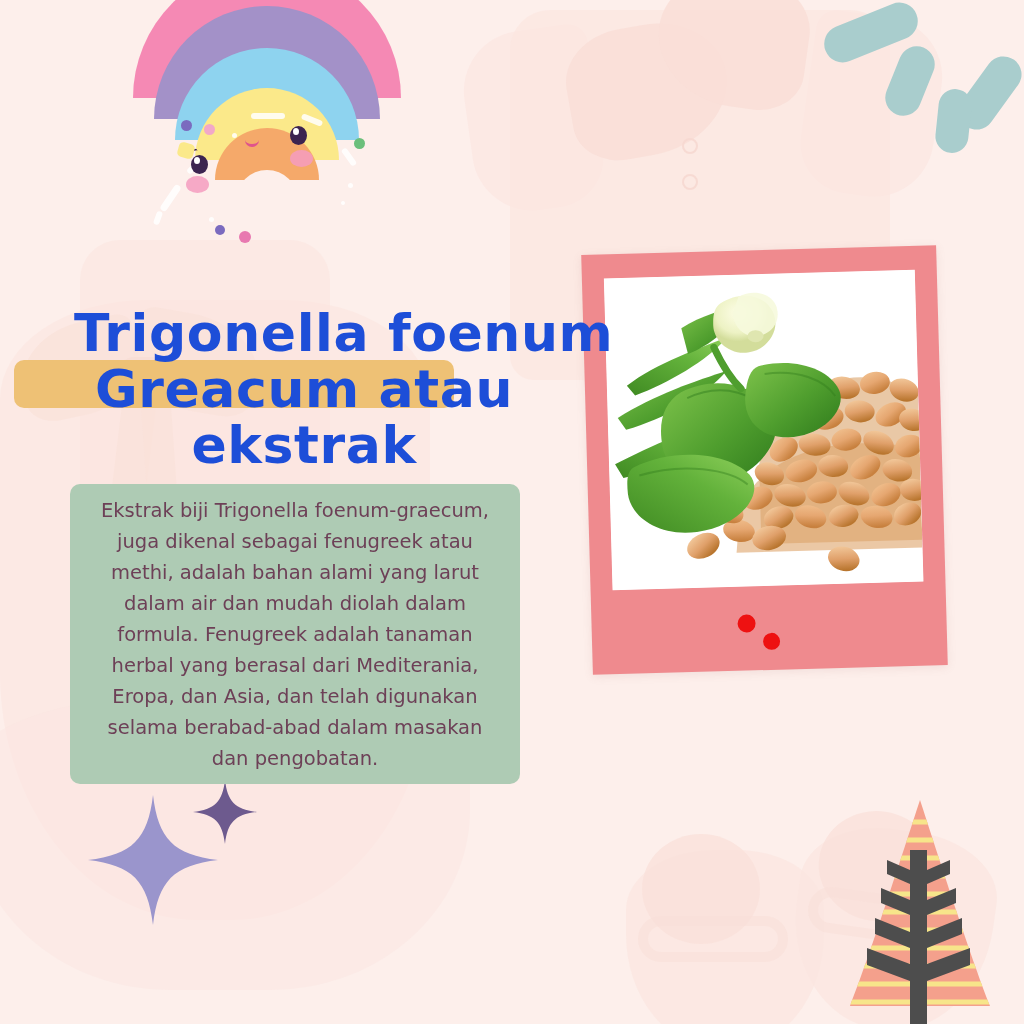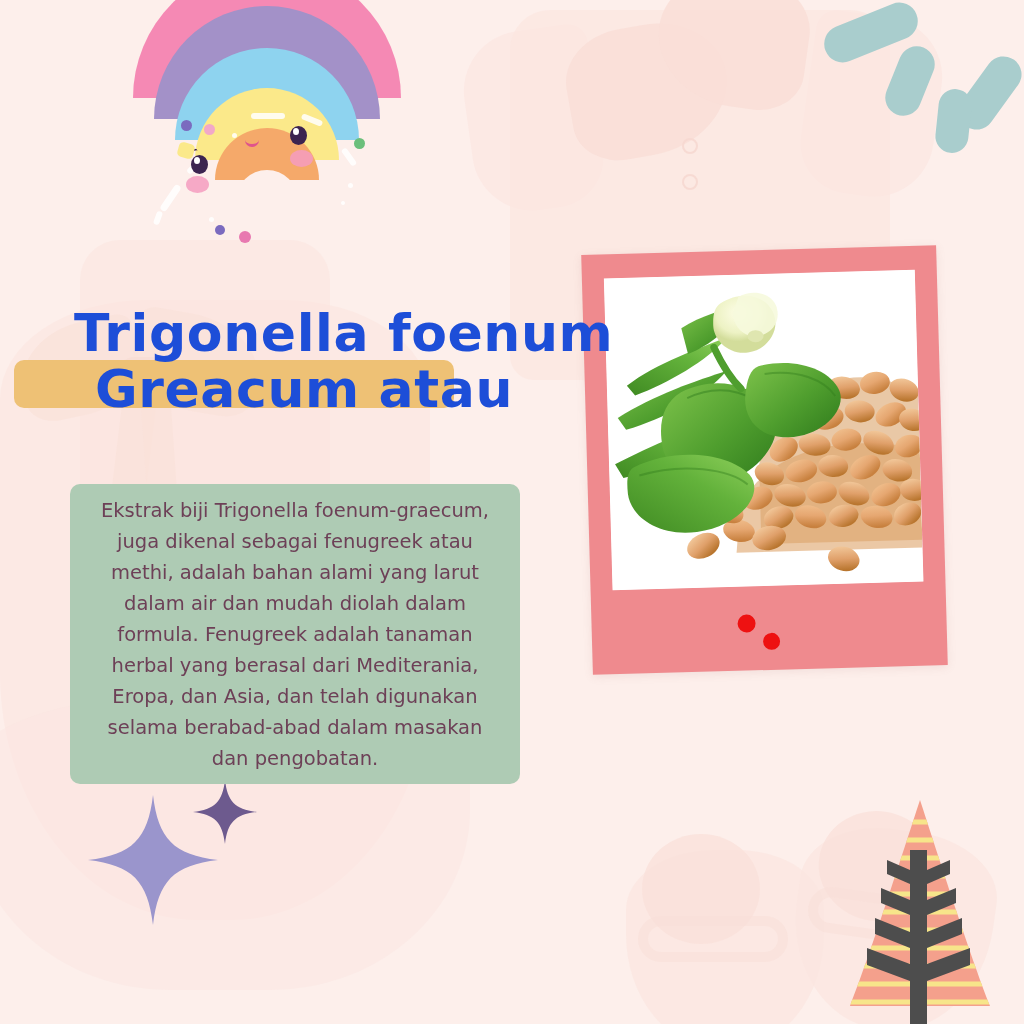--- a/index.html
+++ b/index.html
@@ -415,20 +415,21 @@
     <div class="confetti" style="left:354px; top:138px; width:11px; height:11px; background:#6bbf7b;"></div>
     <div class="confetti" style="left:215px; top:225px; width:10px; height:10px; background:#7b6bbf;"></div>
     <div class="confetti" style="left:239px; top:231px; width:12px; height:12px; background:#e879b0;"></div>
   </div>
 
   <div class="title-band"></div>
 
   <div class="title-block">
     <div class="title-line">Trigonella foenum</div>
     <div class="title-line">Greacum atau</div>
+    <div class="title-line">ekstrak</div>
   </div>
 
   <div class="textcard">
     <p>Ekstrak biji Trigonella foenum-graecum, juga dikenal sebagai fenugreek atau methi, adalah bahan alami yang larut dalam air dan mudah diolah dalam formula. Fenugreek adalah tanaman herbal yang berasal dari Mediterania, Eropa, dan Asia, dan telah digunakan selama berabad-abad dalam masakan dan pengobatan.</p>
   </div>
 
   <div class="polaroid">
     <div class="photo">
       <svg viewBox="0 0 311 312" width="311" height="312">
         <defs>

